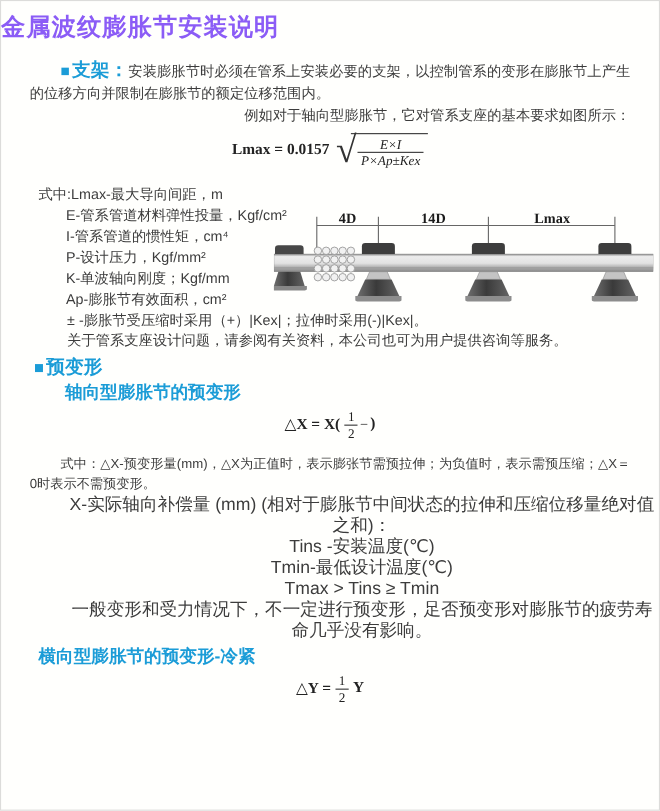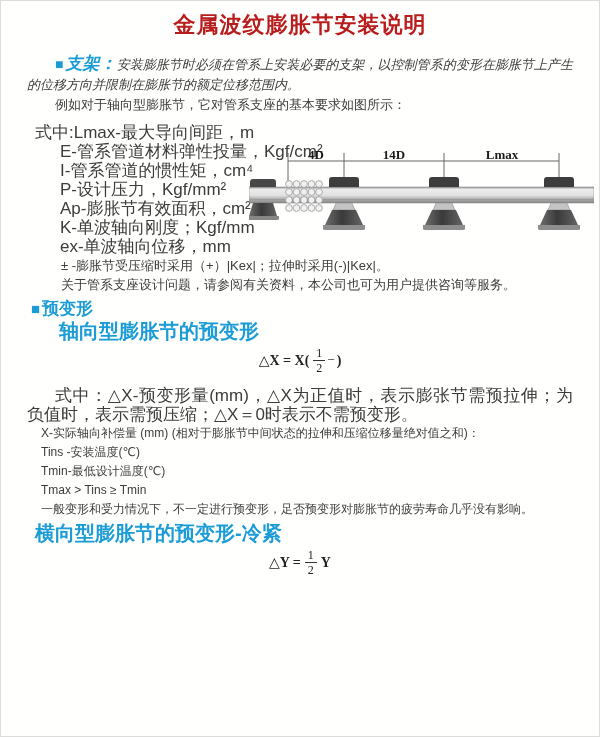--- a/index.html
+++ b/index.html
@@ -5,37 +5,37 @@
   html,body{margin:0;padding:0;}
   body{
     width:600px;height:737px;box-sizing:border-box;overflow:hidden;
     background:#fffffd;border:1px solid #dcdcda;
     font-family:"Liberation Sans","DejaVu Sans",sans-serif;
     color:#3c3c3c;
   }
   .page{position:relative;width:100%;height:100%;}
 
   .doc-title{
-    margin-top:10px;text-align:center;font-size:22px;line-height:28px;
-    font-weight:700;color:#b91c1c;letter-spacing:1px;
+    margin-top:10px;text-align:left;font-size:22px;line-height:28px;
+    font-weight:700;color:#8b5cf6;letter-spacing:1px;
   }
 
   p{margin:0;}
   .body-text{font-size:13px;line-height:20px;text-align:justify;}
 
-  .para-support{margin:14px 26px 0 26px;text-indent:28px;font-style:italic;}
-  .para-example{margin:0 26px;text-indent:28px;line-height:20px;font-size:13px;}
+  .para-support{margin:14px 26px 0 26px;text-indent:28px;}
+  .para-example{margin:0 26px;text-indent:28px;line-height:20px;font-size:13px;text-align:right;}
 
   .sec-marker{color:#1b9cd7;font-size:14px;margin-right:2px;}
   .sec-heading-inline{color:#1b9cd7;font-size:17px;font-weight:700;}
   .sec-heading{
     margin:4px 13px 0 30px;color:#1b9cd7;font-size:17px;font-weight:700;line-height:21px;
   }
   .sub-heading{
-    color:#1b9cd7;font-size:20px;font-weight:700;line-height:21px;
+    color:#1b9cd7;font-size:16px;font-weight:700;line-height:21px;
   }
   .sub-axial{margin:2px 0 0 58px;}
   .sub-lateral{margin:4px 0 0 34px;}
 
   
   .formula{
     text-align:center;font-family:"Liberation Serif","DejaVu Serif",serif;color:#222;
   }
   .formula-1{margin-top:6px;height:38px;}
   .formula-2{margin-top:2px;height:36px;padding-top:2px;}
@@ -45,53 +45,58 @@
   .frac{display:inline-block;vertical-align:middle;text-align:center;font-size:12px;line-height:14px;}
   .frac .num{display:block;border-bottom:1px solid #333;padding:0 3px;}
   .frac .den{display:block;padding:0 3px;}
   .frac.it{font-style:italic;}
   .sqrt{display:inline-flex;align-items:center;vertical-align:middle;margin-left:6px;}
   .sqrt-sym{font-size:34px;font-weight:400;line-height:30px;margin-right:-5px;color:#333;}
   .radicand{border-top:1.5px solid #333;padding:2px 4px 0 6px;}
 
   
   .defs-wrap{position:relative;margin-top:8px;}
-  .def-line{margin-left:34px;font-size:17px;line-height:19px;}
+  .def-line{margin-left:34px;font-size:13px;line-height:19px;}
   .def-line.indent{padding-left:25px;}
   .note-line{margin-left:60px;font-size:13px;line-height:19px;}
 
   .diagram{position:absolute;left:248px;top:26px;}
 
   .para-predeform{margin:0 26px;text-indent:28px;}
 
-  .para-shizhong{margin:4px 26px 0 26px;text-indent:28px;font-size:17px;line-height:19px;text-align:justify;}
-  .axial-def{margin-left:40px;font-size:12px;line-height:19px;}
+  .para-shizhong{margin:4px 26px 0 26px;text-indent:28px;font-size:12px;line-height:19px;text-align:justify;}
+  .axial-def{margin-left:58px;font-size:16px;line-height:19px;text-align:center;}
 
   svg text{font-family:"Liberation Serif","DejaVu Serif",serif;font-weight:700;}
 </style>
 </head>
 <body>
 
 <div class="page">
 
   <h1 class="doc-title">金属波纹膨胀节安装说明</h1>
 
   <p class="para-support body-text"><span class="sec-marker">■</span><span class="sec-heading-inline">支架：</span><span>安装膨胀节时必须在管系上安装必要的支架，以控制管系的变形在膨胀节上产生的位移方向并限制在膨胀节的额定位移范围内。</span></p>
 
   <p class="para-example">例如对于轴向型膨胀节，它对管系支座的基本要求如图所示：</p>
 
+  <div class="formula formula-1">
+    <span class="f-main">Lmax = 0.0157</span><span class="sqrt">
+        <span class="sqrt-sym">√</span>
+        <span class="radicand"><span class="frac it"><span class="num">E×I</span><span class="den">P×Ap±Kex</span></span></span>
+      </span>
+  </div>
 
   <div class="defs-wrap">
     <p class="def-line">式中:Lmax-最大导向间距，m</p>
     <p class="def-line indent">E-管系管道材料弹性投量，Kgf/cm²</p>
     <p class="def-line indent">I-管系管道的惯性矩，cm⁴</p>
     <p class="def-line indent">P-设计压力，Kgf/mm²</p>
+    <p class="def-line indent">K-单波轴向刚度；Kgf/mm</p>
     <p class="def-line indent">Ap-膨胀节有效面积，cm²</p>
-    <p class="def-line indent">K-单波轴向刚度；Kgf/mm</p>
-    <p class="def-line indent">ex-单波轴向位移，mm</p>
 
     <svg class="diagram" width="345" height="100" viewBox="0 0 345 100">
       <defs>
         <linearGradient id="pipeGrad" x1="0" y1="0" x2="0" y2="1">
           <stop offset="0%" stop-color="#8f8f8f"></stop>
           <stop offset="14%" stop-color="#ececec"></stop>
           <stop offset="52%" stop-color="#e2e2e2"></stop>
           <stop offset="74%" stop-color="#b2b2b2"></stop>
           <stop offset="100%" stop-color="#878787"></stop>
         </linearGradient>

